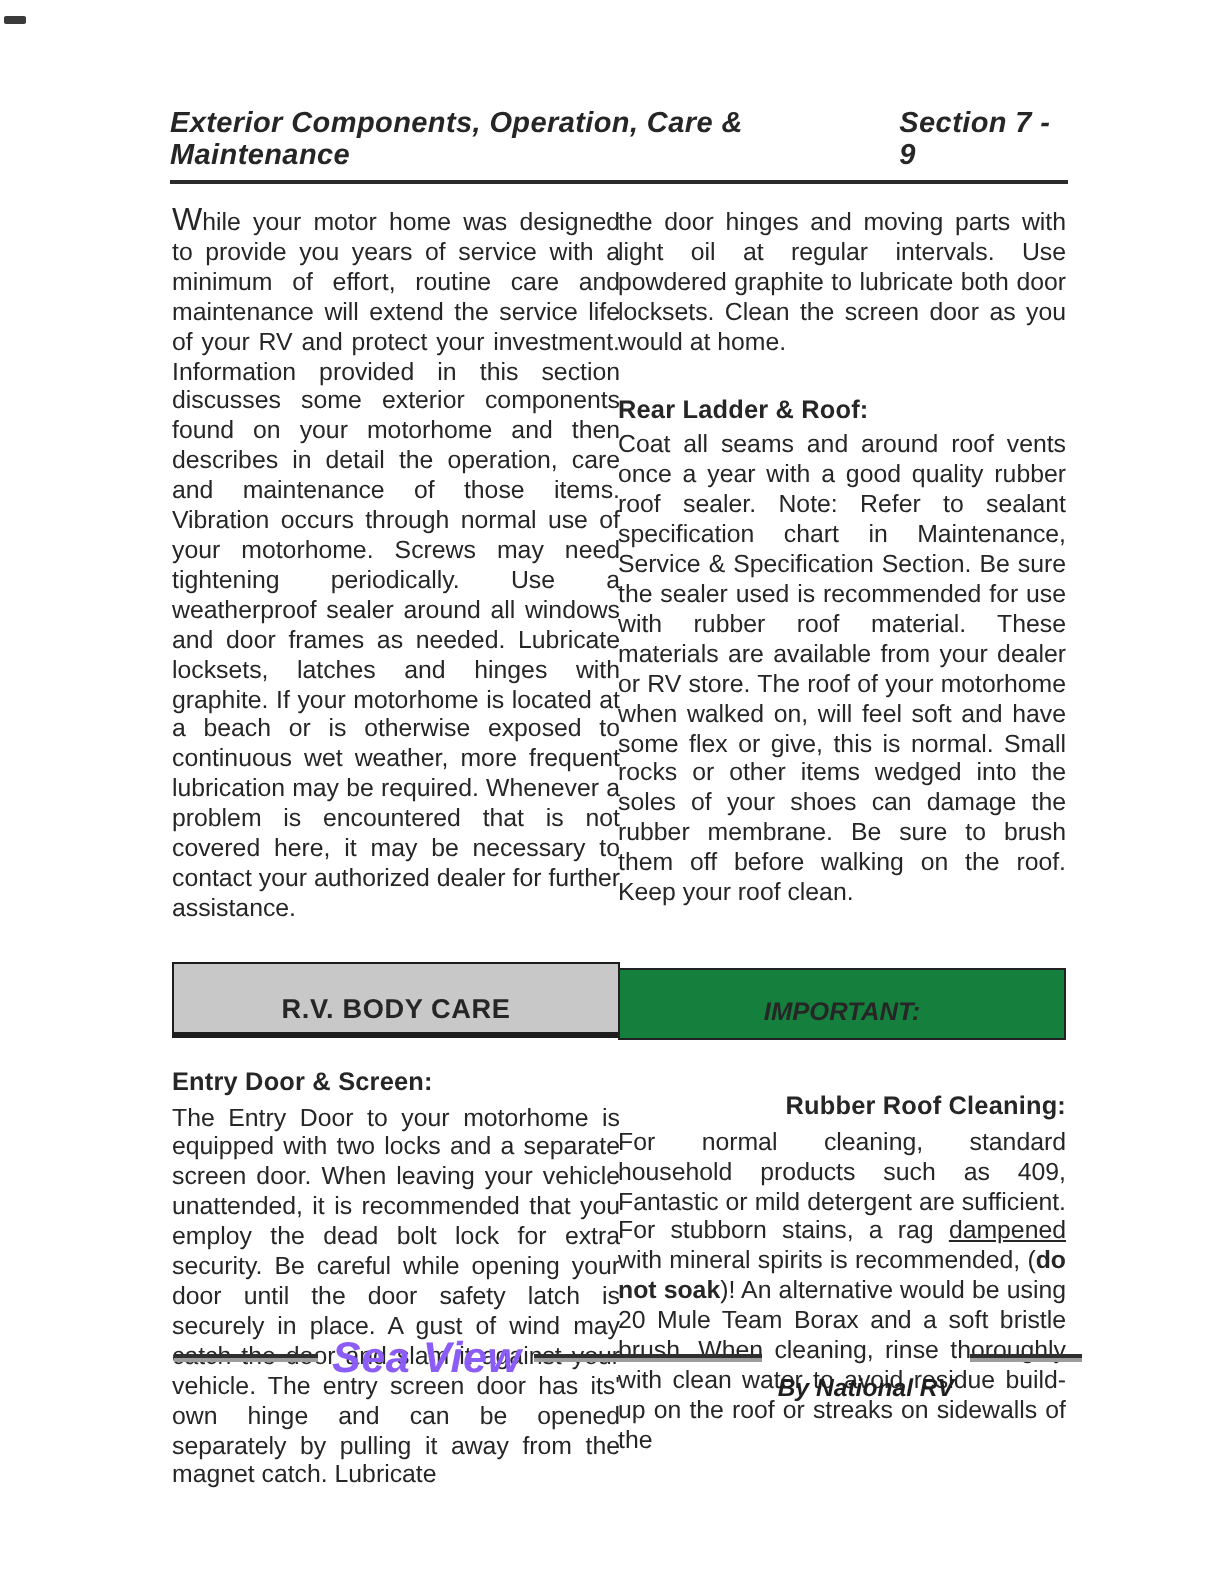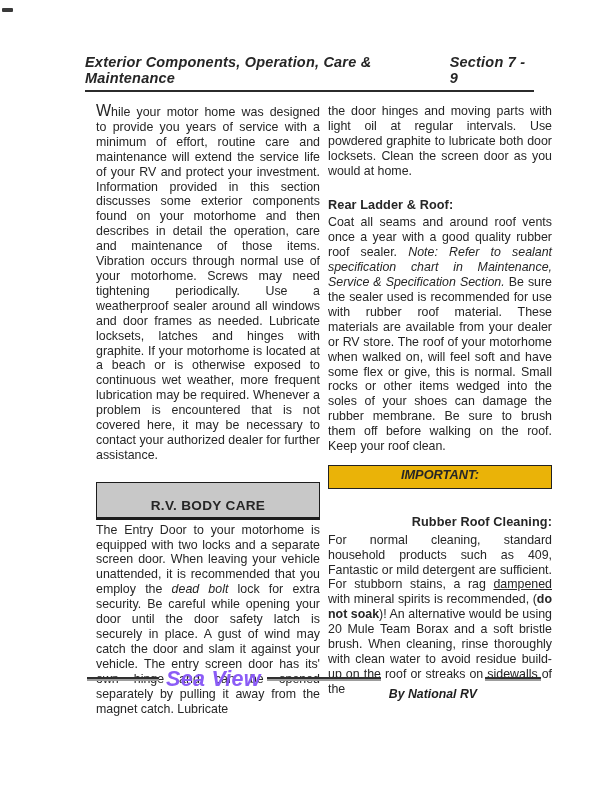--- a/index.html
+++ b/index.html
@@ -14,50 +14,50 @@
   
   .header{
     position:absolute;left:85px;top:54px;width:449px;
     display:flex;justify-content:space-between;align-items:baseline;
     font-weight:bold;font-style:italic;font-size:14.5px;letter-spacing:.2px;
     border-bottom:2px solid #2b2b2b;padding-bottom:4px;
   }
 
   
   .col{position:absolute;top:104px;width:224px;font-size:12.4px;line-height:14.9px;text-align:justify;}
-  .col-left{left:96px;}
-  .col-right{left:328px;}
+  .col-left{left:86px;}
+  .col-right{left:309px;}
   .col p{margin:0;}
   .intro::first-letter{font-size:16px;}
   .subhead{
     font-weight:bold;font-size:12.7px;text-align:left;
     margin:0;letter-spacing:.1px;
   }
   .mt-sm{margin-top:3px !important;}
   .mt-md{margin-top:15px !important;}
   .mt-lg{margin-top:19px !important;}
   .mt-xl{margin-top:26px !important;text-align:right;}
 
   
   .banner{
     background:#c8c8c8;border:1.5px solid #1c1c1c;border-bottom-width:3.5px;
     text-align:center;font-weight:bold;font-size:13.6px;letter-spacing:.3px;
     padding:16px 2px 3px 2px;margin-top:19px;
   }
   .important-box{
-    background:#eab308;border:1.5px solid #222;
-    padding:2px 6px 5px 6px;margin-top:11px;
+    background:#15803d;border:1.5px solid #222;
+    padding:14px 6px 5px 6px;margin-top:30px;
   }
   .important-title{
     text-align:center;font-weight:bold;font-style:italic;font-size:12.8px;margin:0;
   }
   .important-body{margin:0;font-size:12.3px;line-height:14.6px;text-align:justify;}
 
   
-  .seg-i{font-style:italic;}
+  .seg-i{}
   .seg-b{font-weight:bold;}
   .seg-u{text-decoration:underline;}
 
   
   .footer{
     position:absolute;left:87px;top:662px;width:454px;height:34px;
     display:flex;align-items:center;
   }
   .rule{height:4px;background:linear-gradient(to bottom,#2f2f2f 0 55%,#9d9d9d 55% 100%);}
   .rule-1{width:72px;}
@@ -82,20 +82,21 @@
   <div class="header">
     <span>Exterior Components, Operation, Care &amp; Maintenance</span>
     <span>Section 7 - 9</span>
   </div>
 
   <div class="col col-left">
     <p class="intro"><span>While your motor home was designed to provide you years of service with a minimum of effort, routine care and maintenance will extend the service life of your RV and protect your investment. Information provided in this section discusses some exterior components found on your motorhome and then describes in detail the operation, care and maintenance of those items. Vibration occurs through normal use of your motorhome.  Screws may need tightening periodically.  Use a weatherproof sealer around all windows and door frames as needed.  Lubricate locksets, latches and hinges with graphite. If your motorhome is located at a beach or is otherwise exposed to continuous wet weather, more frequent lubrication may be required. Whenever a problem is encountered that is not covered here, it may be necessary to contact your authorized dealer for further assistance.</span></p>
 
     <div class="banner">R.V. BODY CARE</div>
 
+    <p class="subhead mt-md">Entry Door &amp; Screen:</p>
     <p class="mt-sm"><span>The Entry Door to your motorhome is equipped with two locks and a separate screen door. When leaving your vehicle unattended, it is recommended that you employ the </span><span class="seg-i">dead bolt</span><span> lock for extra security.  Be careful while opening your door until the door safety latch is securely in place. A gust of wind may catch the door and slam it against your vehicle. The entry screen door has its' own hinge and can be opened separately by pulling it away from the magnet catch. Lubricate</span></p>
   </div>
 
   <div class="col col-right">
     <p><span>the door hinges and moving parts with light oil at regular intervals. Use powdered graphite to lubricate both door locksets. Clean the screen door as you would at home.</span></p>
 
     <p class="subhead mt-lg">Rear Ladder &amp; Roof:</p>
     <p class="mt-sm"><span>Coat all seams and around roof vents once a year with a good quality rubber roof sealer. </span><span class="seg-i">Note: Refer to sealant specification chart in Maintenance, Service &amp; Specification Section.</span><span>  Be sure the sealer used is recommended for use with rubber roof material.  These materials are available from your dealer or RV store. The roof of your motorhome when walked on, will feel soft and have some flex or give, this is normal. Small rocks or other items wedged into the soles of your shoes can damage the rubber membrane.  Be sure to brush them off before walking on the roof. Keep your roof clean.</span></p>
 
     <div class="important-box">

